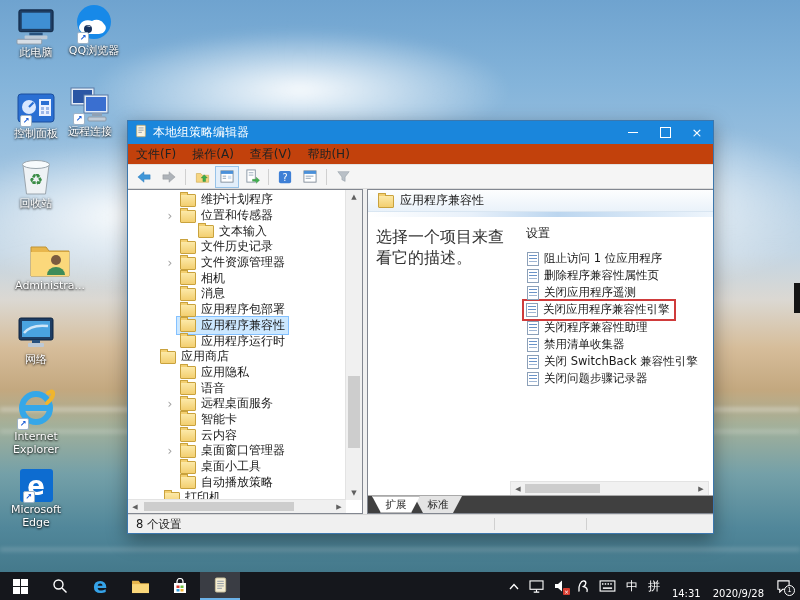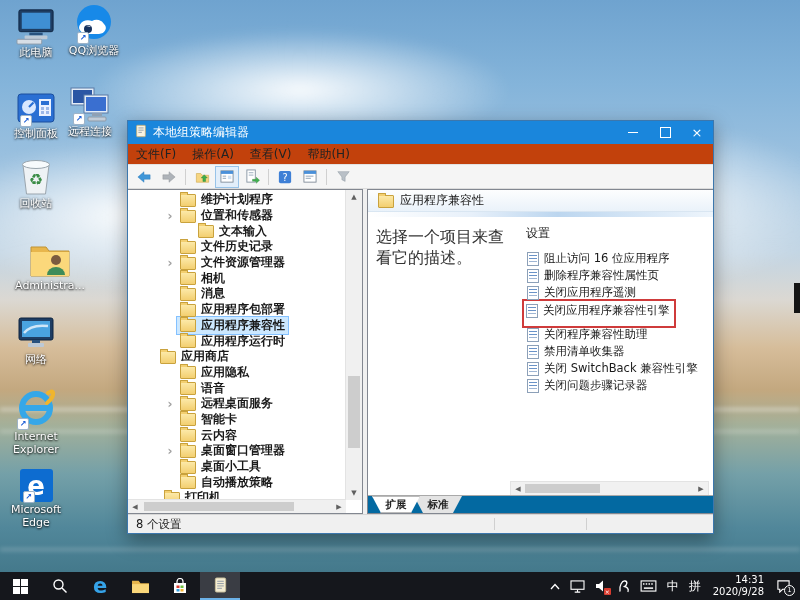--- a/index.html
+++ b/index.html
@@ -44,21 +44,21 @@
   .glyph-close{font-size:13px;line-height:1;}
   .menubar{height:20px;background:#c2410c;display:flex;align-items:center;font-size:12px;color:#222;flex:none;border-bottom:1px solid #e2e2e2;}
   .menu-item{padding:2px 8px;}
   .toolbar{height:23px;background:#f5f5f5;display:flex;align-items:center;padding-left:4px;gap:1px;flex:none;border-bottom:1px solid #dcdcdc;}
   .tbtn{width:22px;height:20px;display:flex;align-items:center;justify-content:center;border:1px solid transparent;}
   .tbtn.sel{background:#e2eefa;border:1px solid #98c3e8;}
   .tsep{width:1px;height:16px;background:#d0d0d0;margin:0 3px;}
 
   
   .main{flex:1;display:flex;min-height:0;background:#f0f0f0;}
-  .tree-panel{width:234px;flex:none;background:#fff;border:1px solid #828790;border-left:none;position:relative;overflow:hidden;font-weight:bold;}
+  .tree-panel{width:234px;flex:none;background:#fff;border:1px solid #828790;border-left:none;position:relative;overflow:hidden;}
   .tree-list{position:absolute;left:0;top:2px;right:16px;bottom:13px;overflow:hidden;}
   .tree-row{height:15.7px;display:flex;align-items:center;font-size:12px;color:#1a1a1a;white-space:nowrap;}
   .tree-arrow{width:12px;flex:none;color:#a0a0a0;font-size:12px;line-height:1;text-align:center;}
   .tree-inner{display:flex;align-items:center;gap:5px;padding:0 3px;border:1px solid transparent;}
   .tree-inner.selected{background:#cce8ff;border:1px solid #84c1ff;}
   .folder-icon{width:14px;height:11px;background:linear-gradient(#fce9a8,#f3cf70);border:1px solid #c9a23d;border-radius:1px;position:relative;flex:none;margin-top:1px;}
   .folder-icon::before{content:"";position:absolute;top:-3px;left:-1px;width:6px;height:2px;background:#f3cf70;border:1px solid #c9a23d;border-bottom:none;border-radius:1px 1px 0 0;}
   .vscroll{position:absolute;top:0;right:0;width:16px;bottom:13px;background:#f0f0f0;border-left:1px solid #e3e3e3;}
   .vthumb{position:absolute;left:2px;right:2px;top:60%;height:72px;background:#cdcdcd;}
   .sarrow{position:absolute;left:0;width:100%;height:14px;color:#606060;font-size:7px;display:flex;align-items:center;justify-content:center;}
@@ -70,46 +70,46 @@
   .splitter{width:4px;flex:none;background:#f0f0f0;}
   .right-panel{flex:1;background:#fff;border:1px solid #828790;border-right:none;position:relative;display:flex;flex-direction:column;min-width:0;}
   .rp-header{height:21px;flex:none;display:flex;align-items:center;gap:6px;padding-left:10px;font-size:12px;color:#1a1a1a;
     background:linear-gradient(180deg,#fdfefe,#eaf2fa);border-bottom:1px solid #d9e6f2;}
   .rp-strip{height:5px;flex:none;background:linear-gradient(90deg,#ffffff 0%,#e7f0fa 30%,#bcd6ef 55%,#eef5fc 100%);}
   .rp-body{flex:1;display:flex;min-height:0;padding-top:6px;}
   .rp-desc{width:136px;flex:none;padding:4px 6px 0 8px;font-size:16px;color:#333;}
   .rp-settings{flex:1;padding-left:6px;min-width:0;}
   .settings-header{font-size:12px;color:#1a1a1a;margin:2px 0 8px 2px;}
   .setting-row{height:17px;display:flex;align-items:center;gap:5px;font-size:11.5px;color:#1a1a1a;white-space:nowrap;width:max-content;padding:0 3px;}
-  .setting-row.boxed{border:2px solid #cf3b3b;margin:-2px 0 -2px -2px;padding:0 4px 8px 2px;align-items:flex-end;}
+  .setting-row.boxed{border:2px solid #cf3b3b;margin:-2px 0 -2px -2px;padding:0 4px 1px 2px;}
   .page-icon{width:10px;height:12px;background:#fff;border:1px solid #8ca0b8;flex:none;position:relative;}
   .page-icon::before{content:"";position:absolute;left:1px;right:1px;top:2px;height:1px;background:#6a93c8;box-shadow:0 3px 0 #6a93c8,0 6px 0 #9fb6d4;}
   .rp-hscroll{position:absolute;left:142px;right:4px;bottom:17px;height:13px;background:#f1f1f1;border:1px solid #e3e3e3;}
   .rp-hthumb{position:absolute;top:2px;bottom:2px;left:14px;width:38%;background:#cdcdcd;}
-  .rp-tabs{height:17px;flex:none;background:#0369a1;border-top:1px solid #a9a9a9;display:flex;align-items:stretch;padding-left:4px;position:relative;font-weight:bold;}
+  .rp-tabs{height:17px;flex:none;background:#404040;border-top:1px solid #a9a9a9;display:flex;align-items:stretch;padding-left:4px;position:relative;}
   .tab{height:100%;display:flex;align-items:center;justify-content:center;font-size:10.5px;color:#222;width:48px;
        clip-path:polygon(0 0,100% 0,calc(100% - 9px) 100%,9px 100%);margin-left:-6px;}
   .tab.active{background:#fff;box-shadow:inset 0 0 0 1px #bbb;z-index:2;margin-left:0;}
   .tab.inactive{background:#e4e4e4;z-index:1;}
   .statusbar{height:18px;flex:none;background:#f0f0f0;border-top:1px solid #d7d7d7;display:flex;align-items:center;font-size:11.5px;color:#1a1a1a;padding-left:8px;position:relative;text-align:center;}
   .sb-div{position:absolute;top:3px;bottom:3px;width:1px;background:#d0d0d0;}
   .sbd1{right:218px;} .sbd2{right:126px;}
 
   
   .taskbar{position:absolute;left:0;right:0;bottom:0;height:28px;background:#15171c;display:flex;align-items:stretch;z-index:50;}
   .tb-left{display:flex;align-items:stretch;}
   .tb-btn{width:40px;display:flex;align-items:center;justify-content:center;}
   .tb-btn.active{background:#3a3d44;border-bottom:2px solid #6cb2e8;box-sizing:border-box;}
   .start-grid{display:grid;grid-template-columns:7px 7px;grid-template-rows:7px 7px;gap:1px;}
   .start-grid i{background:#fff;display:block;}
   .edge-e{color:#35a3e8;font-size:21px;font-weight:bold;line-height:1;}
   .tb-right{margin-left:auto;display:flex;align-items:center;color:#fff;padding-right:4px;}
   .tray-item{height:28px;display:flex;align-items:center;justify-content:center;padding:0 5px;position:relative;}
   .ime{font-size:12px;}
-  .clock{display:flex;flex-direction:column;align-items:flex-end;justify-content:center;font-size:10px;line-height:1.25;padding:0 7px;}
+  .clock{display:flex;flex-direction:row;align-items:flex-end;justify-content:center;font-size:10px;line-height:1.25;padding:0 7px;gap:12px;}
   .vol-badge{position:absolute;right:2px;bottom:5px;width:7px;height:7px;background:#d83b2e;border-radius:1px;color:#fff;font-size:6px;line-height:7px;text-align:center;}
   .notif-badge{position:absolute;right:1px;bottom:4px;width:9px;height:9px;background:#1d1f24;border:1px solid #fff;border-radius:50%;color:#fff;font-size:6.5px;line-height:8px;text-align:center;}
 </style>
 </head>
 <body>
 
 <div class="screen">
   <div class="wallpaper">
     <div class="cloud c1"></div>
     <div class="cloud c2"></div>
@@ -488,21 +488,21 @@
           <span>应用程序兼容性</span>
         </div>
         <div class="rp-strip"></div>
         <div class="rp-body">
           <div class="rp-desc">选择一个项目来查看它的描述。</div>
           <div class="rp-settings">
             <div class="settings-header">设置</div>
             <div id="settings-list">
                 <div class="setting-row">
                   <span class="page-icon"></span>
-                  <span>阻止访问 16 位应用程序</span>
+                  <span>阻止访问 1 位应用程序</span>
                 </div>
                 <div class="setting-row">
                   <span class="page-icon"></span>
                   <span>删除程序兼容性属性页</span>
                 </div>
                 <div class="setting-row">
                   <span class="page-icon"></span>
                   <span>关闭应用程序遥测</span>
                 </div>
                 <div class="setting-row boxed" style="border-color: rgb(207, 59, 59);">

